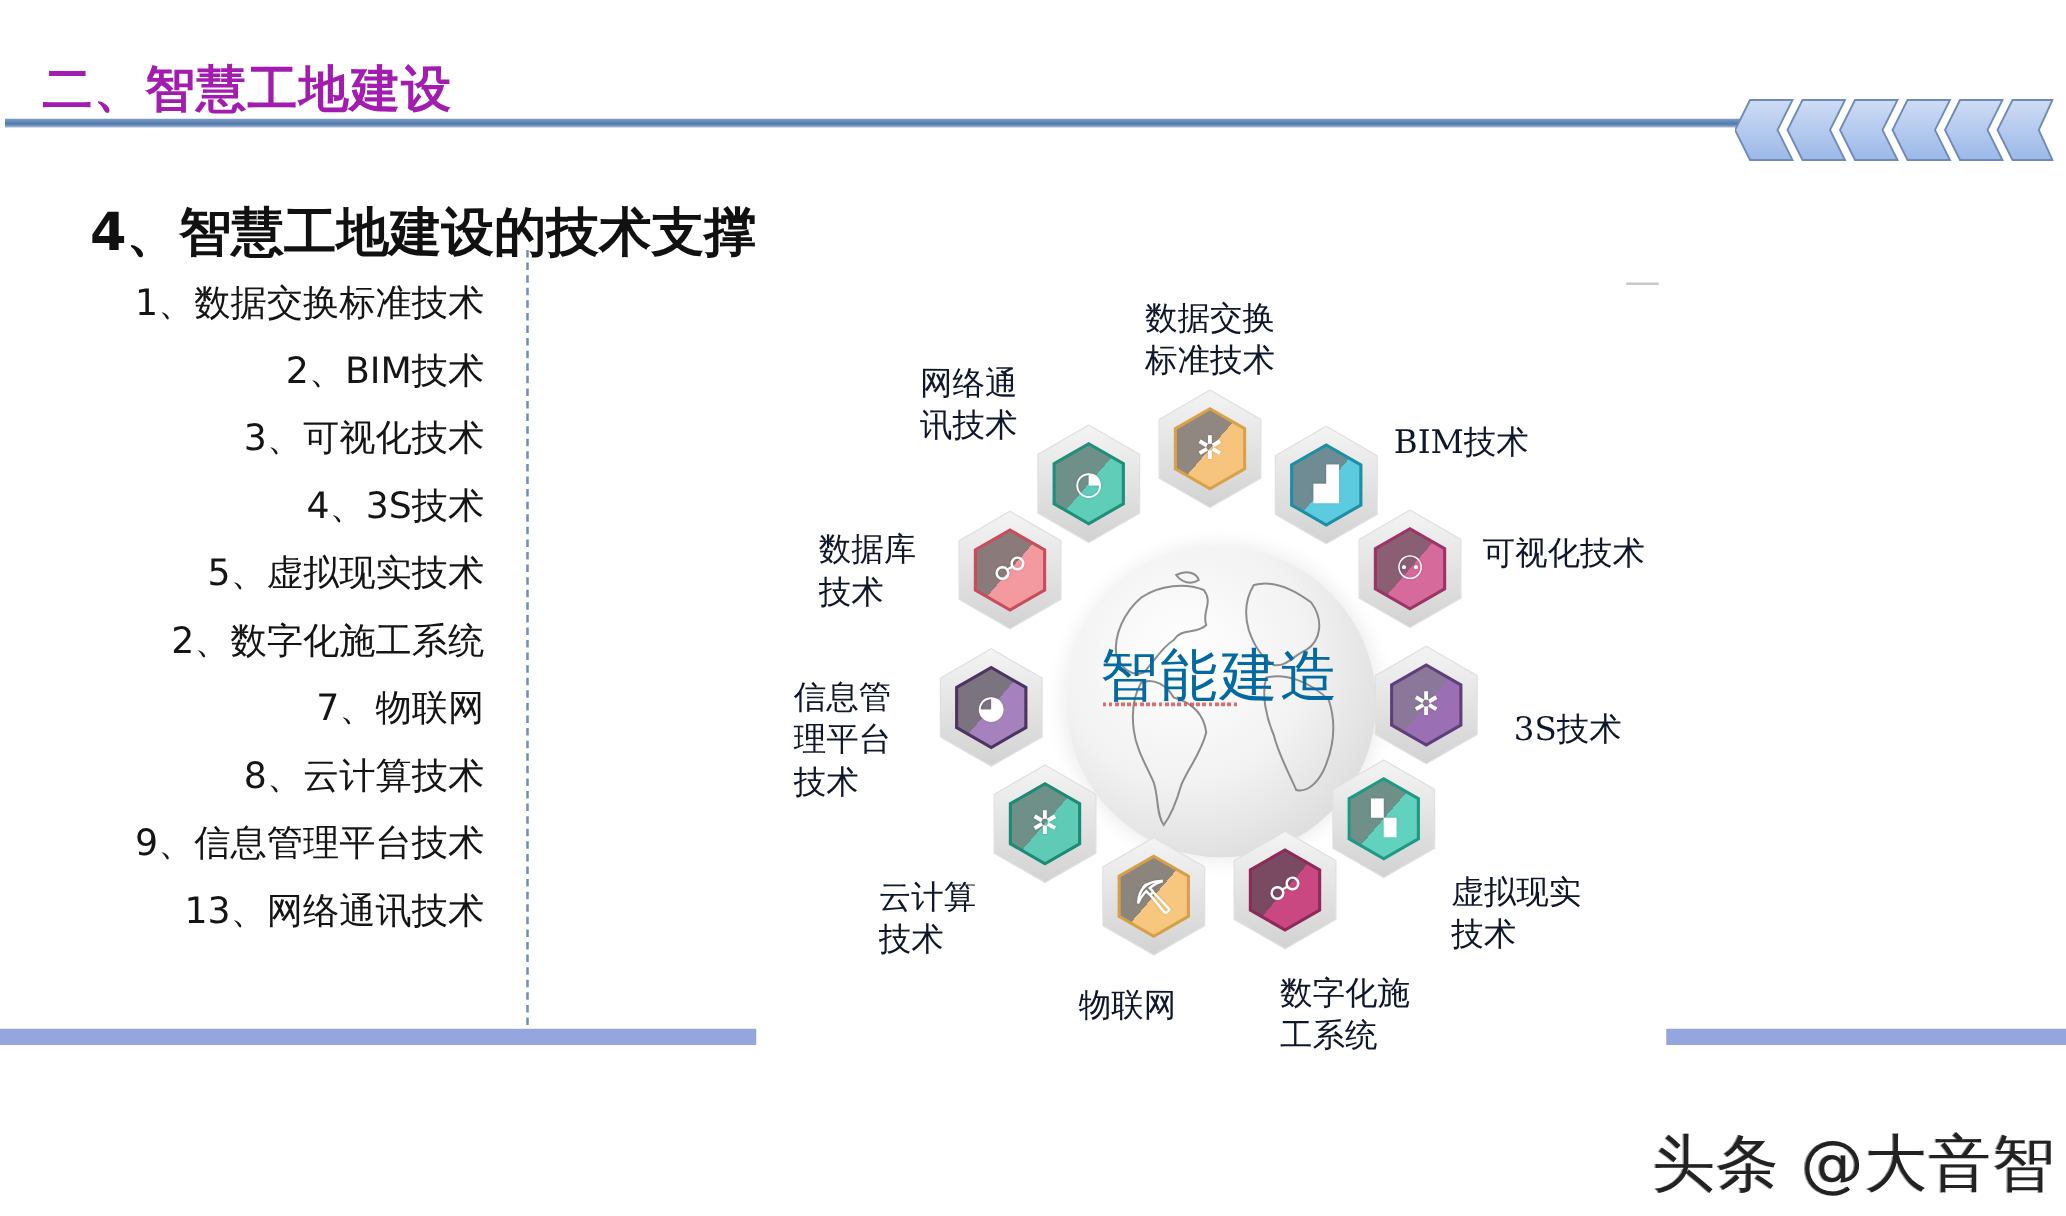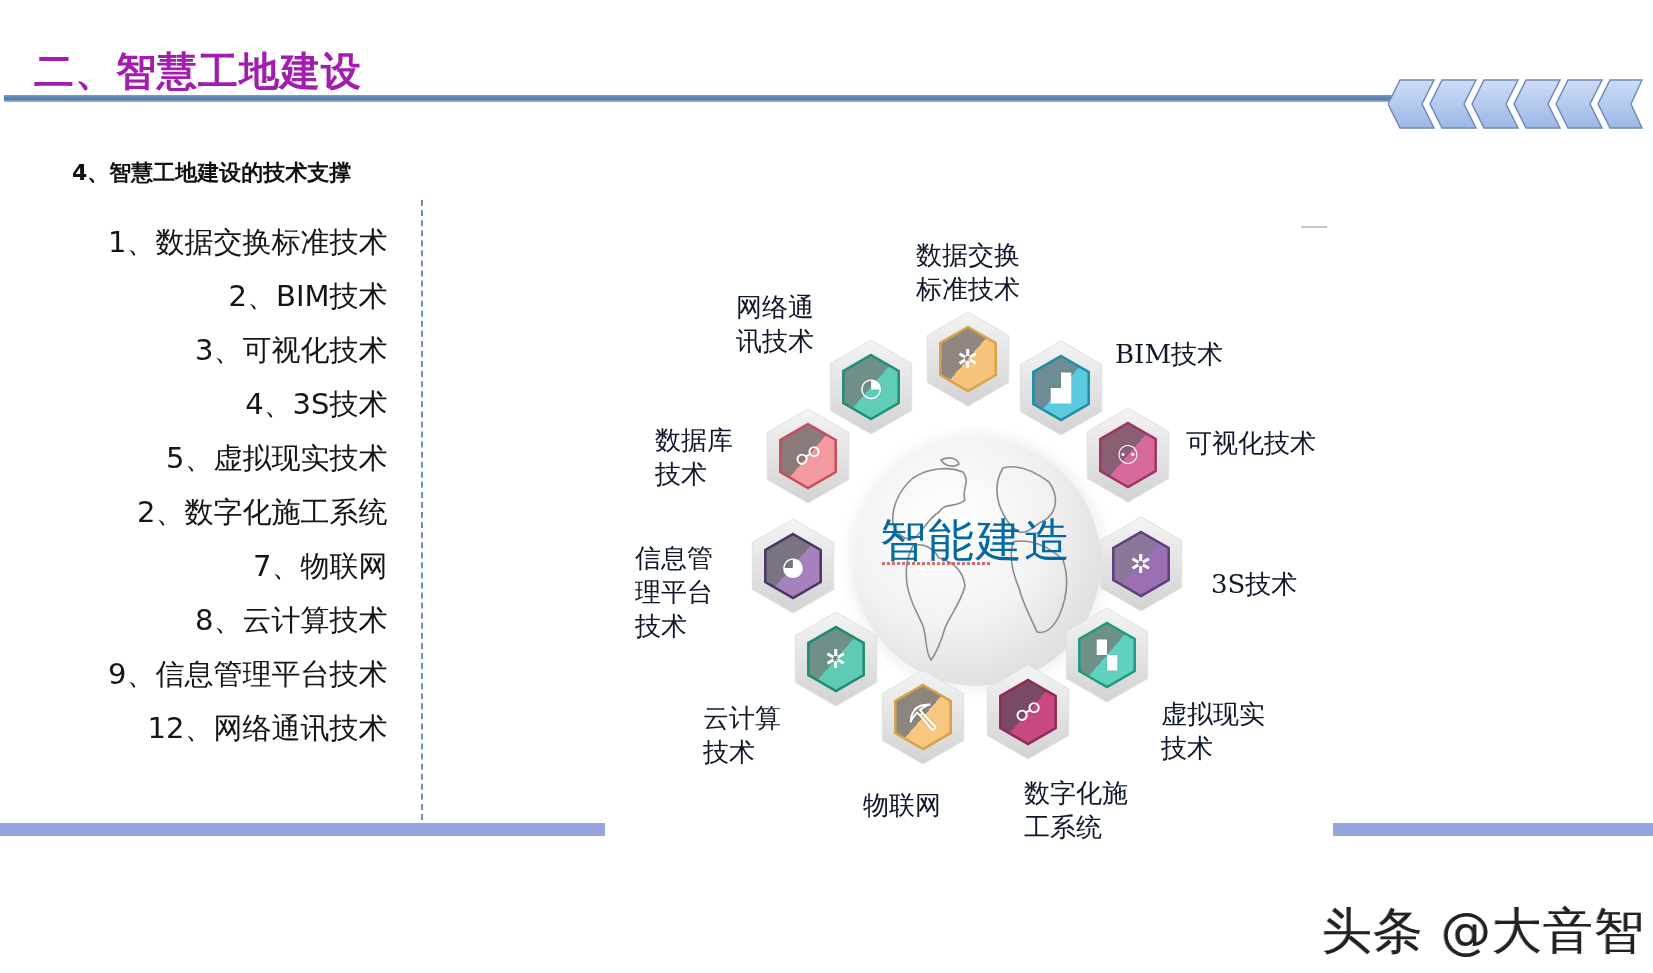--- a/index.html
+++ b/index.html
@@ -3,21 +3,21 @@
 <meta charset="utf-8">
 <style>
   html, body { margin:0; padding:0; }
   body { width:1653px; height:973px; background:#ffffff; position:relative; overflow:hidden;
          font-family:"DejaVu Sans", "Liberation Sans", sans-serif; color:#111; }
   .abs { position:absolute; }
   #main-title { left:34px; top:44px; font-size:40px; font-weight:bold; letter-spacing:1px; color:#a21caf; }
   #title-rule { left:4px; top:95px; width:1395px; height:7px;
                 background:linear-gradient(#7d9cc6, #4f78ac 60%, #a9bcd6); }
   #chevrons { left:1388px; top:78px; width:255px; height:52px; }
-  #sub-title { left:72px; top:158px; font-size:22px; font-weight:bold; color:#111; }
+  #sub-title { left:72px; top:158px; font-size:42px; font-weight:bold; color:#111; }
   #tech-list { left:108px; top:222px; margin:0; padding:0; list-style:none;text-align:right; }
   #tech-list li { height:54px; font-size:29px; line-height:40px; color:#151515; white-space:nowrap; }
   #dash-divider { left:421px; top:200px; width:0; height:620px; border-left:2px dashed #6f8fb8; }
   #bar-left { left:0; top:823px; width:605px; height:13px; background:#95a6de; }
   #bar-right { left:1333px; top:823px; width:320px; height:13px; background:#95a6de; }
   #small-dash { left:1301px; top:226px; width:26px; height:2px; background:#c8c8c8; }
   #globe { left:853px; top:438px; width:248px; height:248px; border-radius:50%;
            background:radial-gradient(circle at 38% 35%, #ffffff 0%, #f2f2f2 45%, #dcdcdc 80%, #cfcfcf 100%);
            box-shadow:0 0 18px rgba(0,0,0,0.10); }
   #globe svg { position:absolute; left:0; top:0; }
@@ -63,21 +63,21 @@
 <ul id="tech-list" class="abs">
   <li>1、数据交换标准技术</li>
   <li>2、BIM技术</li>
   <li>3、可视化技术</li>
   <li>4、3S技术</li>
   <li>5、虚拟现实技术</li>
   <li>2、数字化施工系统</li>
   <li>7、物联网</li>
   <li>8、云计算技术</li>
   <li>9、信息管理平台技术</li>
-  <li>12、网络通讯技术</li>
+  <li>13、网络通讯技术</li>
 </ul>
 
 <div id="dash-divider" class="abs"></div>
 <div id="bar-left" class="abs"></div>
 <div id="bar-right" class="abs"></div>
 <div id="small-dash" class="abs"></div>
 
 <div id="globe" class="abs">
   <svg width="248" height="248" viewBox="0 0 248 248">
     <g fill="none" stroke="#8c8c8c" stroke-width="1.6">
@@ -284,21 +284,21 @@
 
 <div class="node-label" style="left:736px; top:290px;">网络通
 讯技术</div>
 <div class="node-label" style="left:916px; top:238px;">数据交换
 标准技术</div>
 <div class="node-label" style="left:1115px; top:337px;">BIM技术</div>
 <div class="node-label" style="left:1186px; top:426px;">可视化技术</div>
 <div class="node-label" style="left:1211px; top:567px;">3S技术</div>
 <div class="node-label" style="left:1161px; top:697px;">虚拟现实
 技术</div>
-<div class="node-label" style="left:1024px; top:778px;font-family:Liberation Mono, monospace;">数字化施
+<div class="node-label" style="left:1024px; top:778px;">数字化施
 工系统</div>
 <div class="node-label" style="left:863px; top:788px;">物联网</div>
 <div class="node-label" style="left:703px; top:701px;">云计算
 技术</div>
 <div class="node-label" style="left:635px; top:541px;">信息管
 理平台
 技术</div>
 <div class="node-label" style="left:655px; top:423px;">数据库
 技术</div>
 

